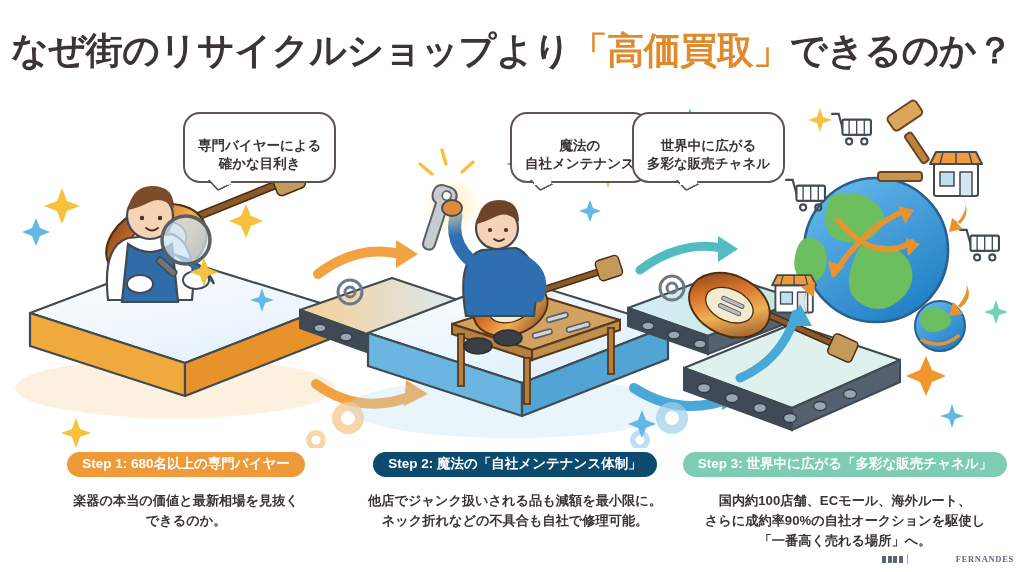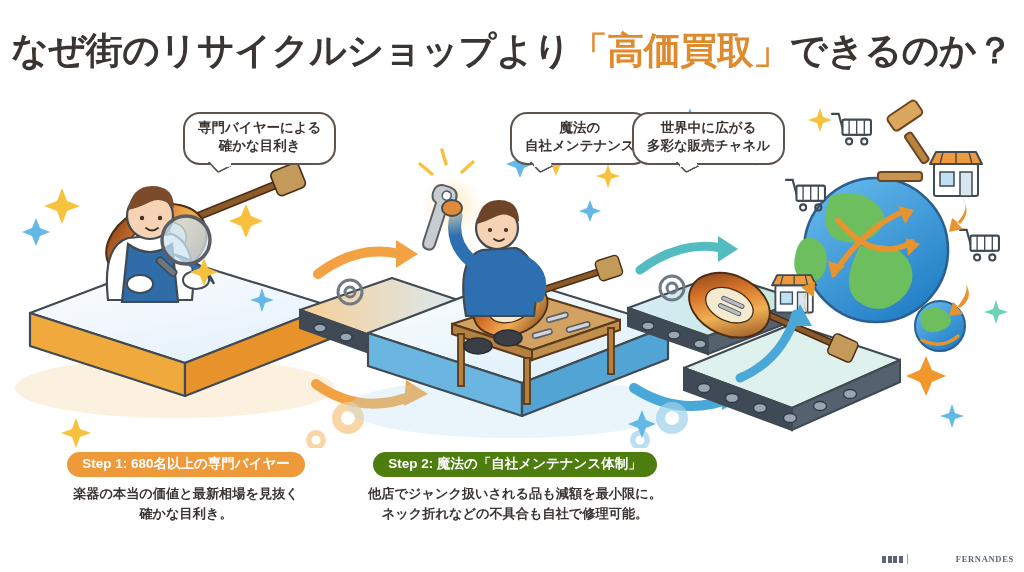--- a/index.html
+++ b/index.html
@@ -42,21 +42,21 @@
     width: 1024px; height: 360px;
   }
   #scene-svg { display: block; width: 1024px; height: 360px; }
 
   
   .bubble {
     position: absolute;
     background: #ffffff;
     border: 2.4px solid #5d544d;
     border-radius: 17px;
-    padding: 5px 13px 8px;
+    padding: 23px 13px 8px;
     text-align: center;
     line-height: 1.32;
     font-size: 13.5px;
     font-weight: 700;
     color: #3a3432;
     white-space: nowrap;
   }
   .bubble .tail,
   .bubble .tail-in {
     position: absolute;
@@ -89,21 +89,21 @@
     display: inline-block;
     border-radius: 13px;
     padding: 4px 15px 5px;
     font-size: 13.5px;
     font-weight: 700;
     color: #ffffff;
     line-height: 1.15;
     white-space: nowrap;
   }
   .step-body {
-    margin-top: 7px;
+    margin-top: 14px;
     font-size: 13.2px;
     font-weight: 700;
     line-height: 1.52;
     color: #3a3432;
   }
   .step-body span { display: block; }
 
   
   #footer-logo {
     position: absolute;
@@ -482,33 +482,39 @@
     <div>世界中に広がる</div>
     <div>多彩な販売チャネル</div>
     <span class="tail"></span>
     <span class="tail-in"></span>
   </div>
 
   <div class="step-col" id="step-col-1">
     <div class="step-pill" style="background: rgb(238, 154, 58); text-align: center;">Step 1: 680名以上の専門バイヤー</div>
     <div class="step-body">
       <span>楽器の本当の価値と最新相場を見抜く</span>
-      <span>確かな目利き。</span>
+      <span>できるのか。</span>
     </div>
   </div>
 
   <div class="step-col" id="step-col-2">
-    <div class="step-pill" style="background: #4d7c0f;">Step 2: 魔法の「自社メンテナンス体制」</div>
+    <div class="step-pill" style="background: #0c4a6e;">Step 2: 魔法の「自社メンテナンス体制」</div>
     <div class="step-body">
       <span>他店でジャンク扱いされる品も減額を最小限に。</span>
       <span>ネック折れなどの不具合も自社で修理可能。</span>
     </div>
   </div>
 
   <div class="step-col" id="step-col-3">
+    <div class="step-pill" style="background: rgb(127, 204, 180);">Step 3: 世界中に広がる「多彩な販売チャネル」</div>
+    <div class="step-body">
+      <span>国内約100店舗、ECモール、海外ルート、</span>
+      <span>さらに成約率90%の自社オークションを駆使し</span>
+      <span>「一番高く売れる場所」へ。</span>
+    </div>
   </div>
 
   <div id="footer-logo">
     <span class="logo-blocks">
       <i></i>
         <i></i>
         <i></i>
         <i></i>
     </span>
     <span class="logo-divider"></span>

